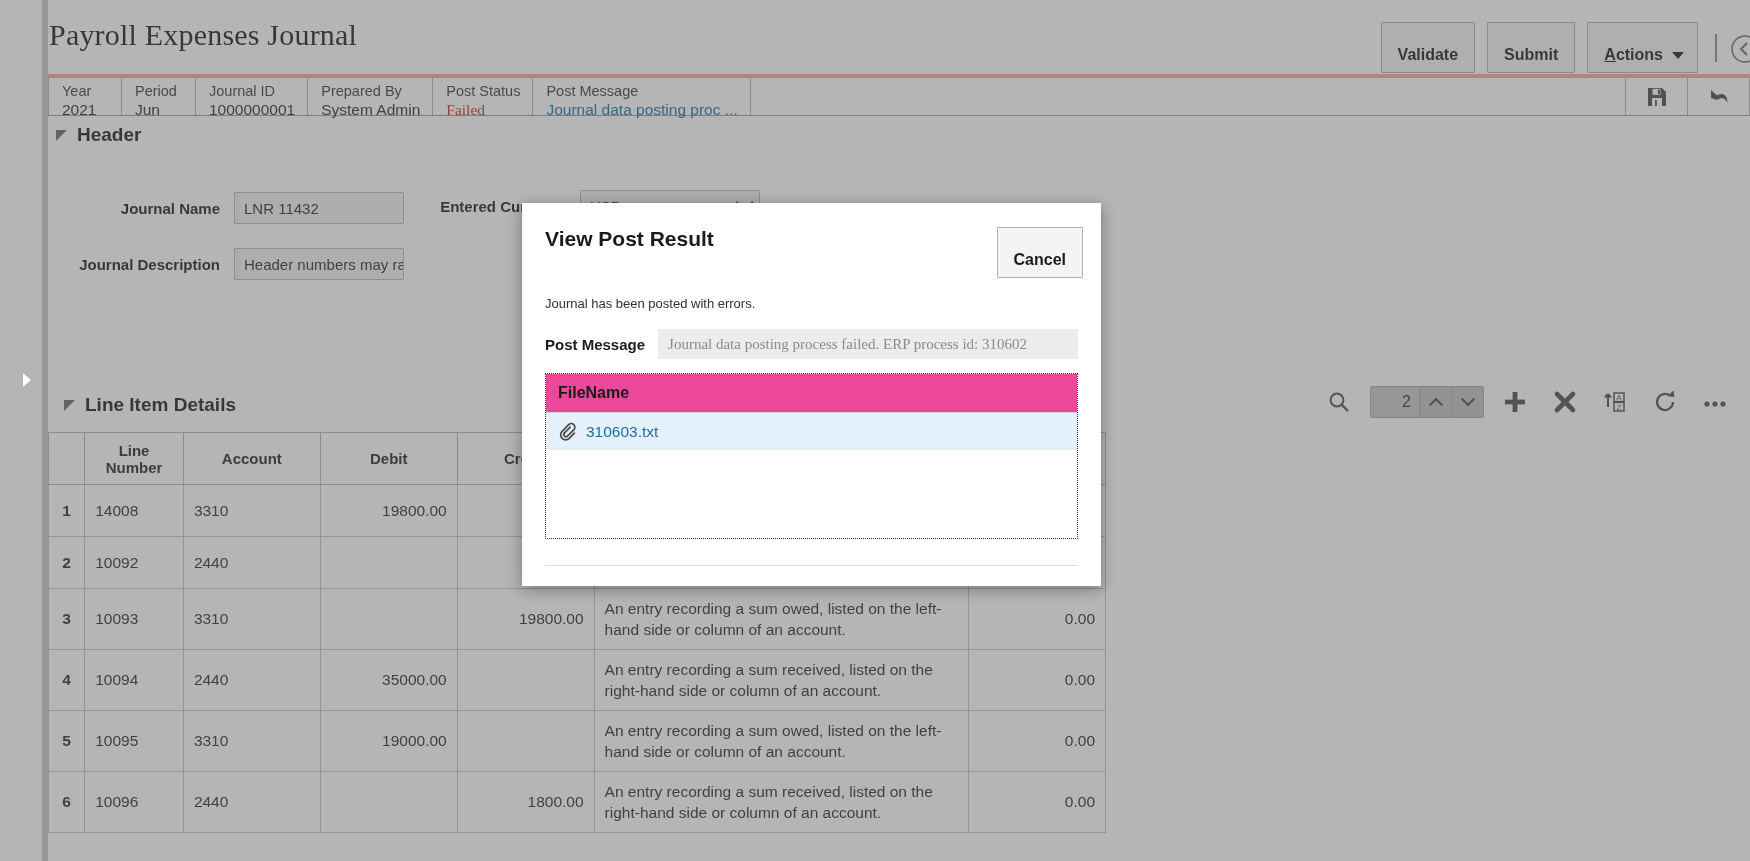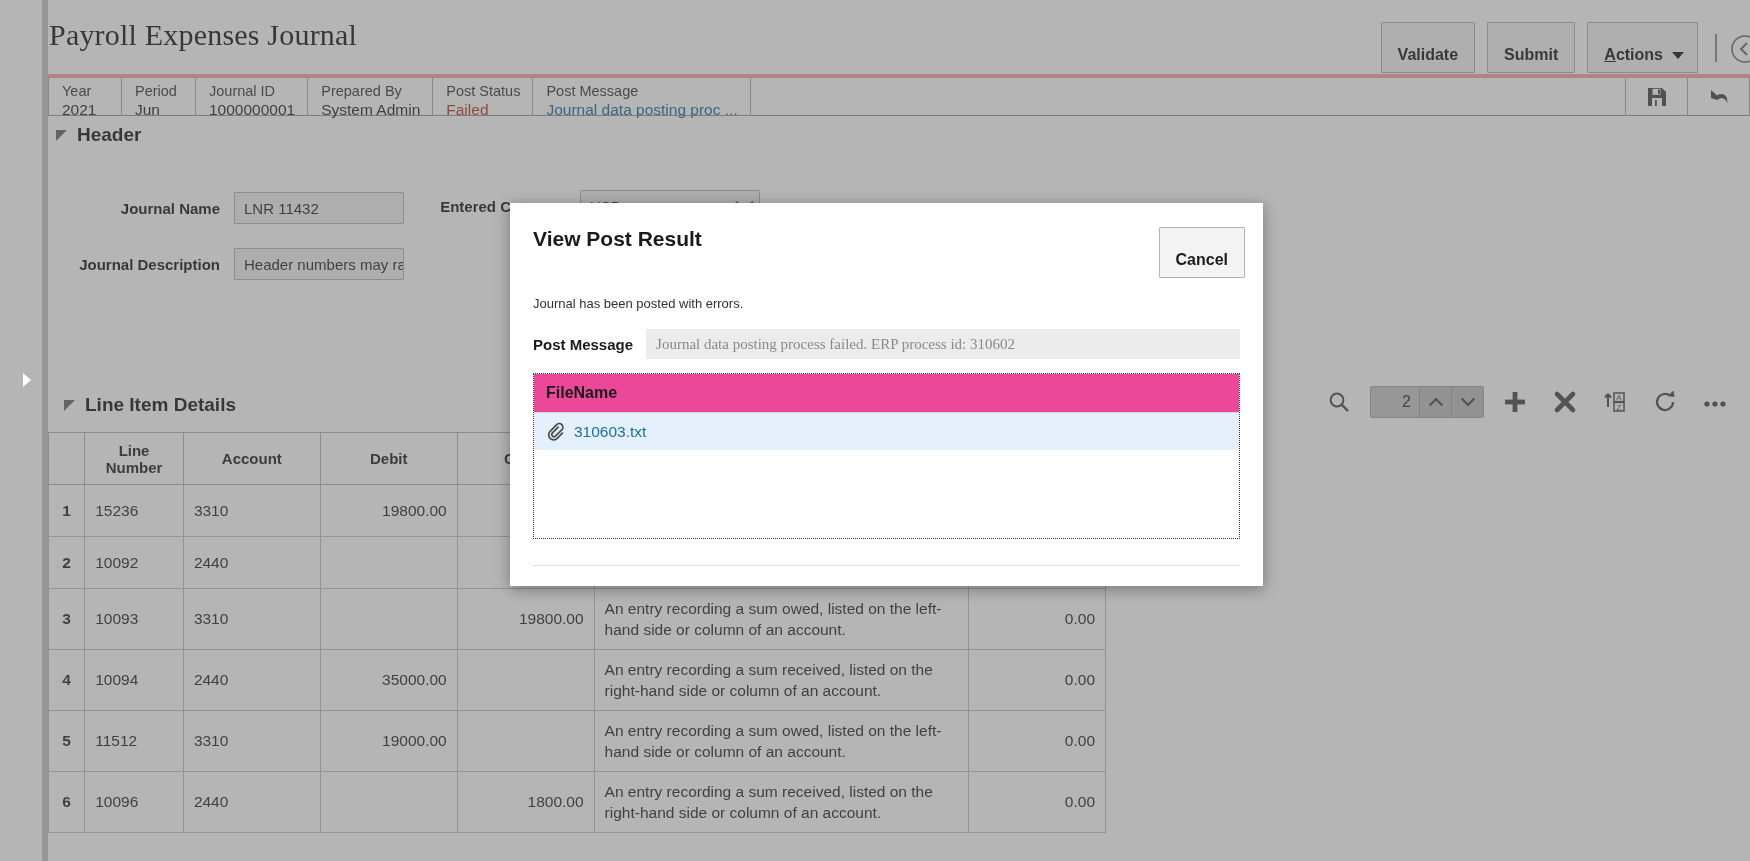--- a/index.html
+++ b/index.html
@@ -77,21 +77,21 @@
     background: transparent;
   }
   .infocell {
     padding: 6px 12px 4px 13px;
     border-right: 1px solid #b0b0b0;
     min-width: 74px;
   }
   .infocell.first { border-left: 1px solid #b0b0b0; }
   .infocell .lbl { font-size: 14.5px; color: #3b3b3b; line-height: 15px; white-space: nowrap;}
   .infocell .val { font-size: 15.5px; color: #2b2b2b; line-height: 19px; margin-top: 1px; white-space: nowrap;}
-  .infocell .val.fail { color: #c0392b; }
+  .infocell .val.fail { color: #c0392b; font-family: Liberation Serif, serif; }
   .infocell .val.link { color: #1c6ea4; }
   .infostrip .spacer { flex: 1; border-right: 1px solid #b0b0b0;}
   .ibtn {
     width: 62px; border-right: 1px solid #b0b0b0;
     display: flex; align-items: center; justify-content: center;
     cursor: pointer;
   }
 
   
   .sect-header {
@@ -200,22 +200,22 @@
     border-left: 8px solid #ffffff;
   }
   .left-edge-bar {
     position: absolute; left: 42px; top: 0; bottom: 0; width: 6px;
     background: #c9c9c9;
   }
 
   
   .modal {
     position: absolute;
-    left: 510px; top: 203px;
-    width: 753px; height: 383px;
+    left: 522px; top: 203px;
+    width: 579px; height: 383px;
     background: #ffffff;
     box-shadow: 0 3px 14px rgba(0,0,0,.35);
     z-index: 100;
   }
   .modal-head {
     display: flex; align-items: flex-start; justify-content: space-between;
     padding: 24px 18px 0 23px;
   }
   .modal-title { font-size: 21px; font-weight: bold; color: #1b1b1b; }
   .modal-sub {
@@ -440,21 +440,21 @@
             <th>Account</th>
             <th>Debit</th>
             <th>Credit</th>
             <th>Description</th>
             <th>Amount</th>
           </tr>
         </thead>
         <tbody>
           <tr>
             <td class="rownum">1</td>
-            <td>15236</td>
+            <td>14008</td>
             <td>3310</td>
             <td class="num">19800.00</td>
             <td class="num"></td>
             <td class="desc"></td>
             <td class="num"></td>
           </tr>
           <tr>
             <td class="rownum">2</td>
             <td>10092</td>
             <td>2440</td>
@@ -476,21 +476,21 @@
             <td class="rownum">4</td>
             <td>10094</td>
             <td>2440</td>
             <td class="num">35000.00</td>
             <td class="num"></td>
             <td class="desc">An entry recording a sum received, listed on the right-hand side or column of an account.</td>
             <td class="num">0.00</td>
           </tr>
           <tr>
             <td class="rownum">5</td>
-            <td>11512</td>
+            <td>10095</td>
             <td>3310</td>
             <td class="num">19000.00</td>
             <td class="num"></td>
             <td class="desc">An entry recording a sum owed, listed on the left-hand side or column of an account.</td>
             <td class="num">0.00</td>
           </tr>
           <tr>
             <td class="rownum">6</td>
             <td>10096</td>
             <td>2440</td>

